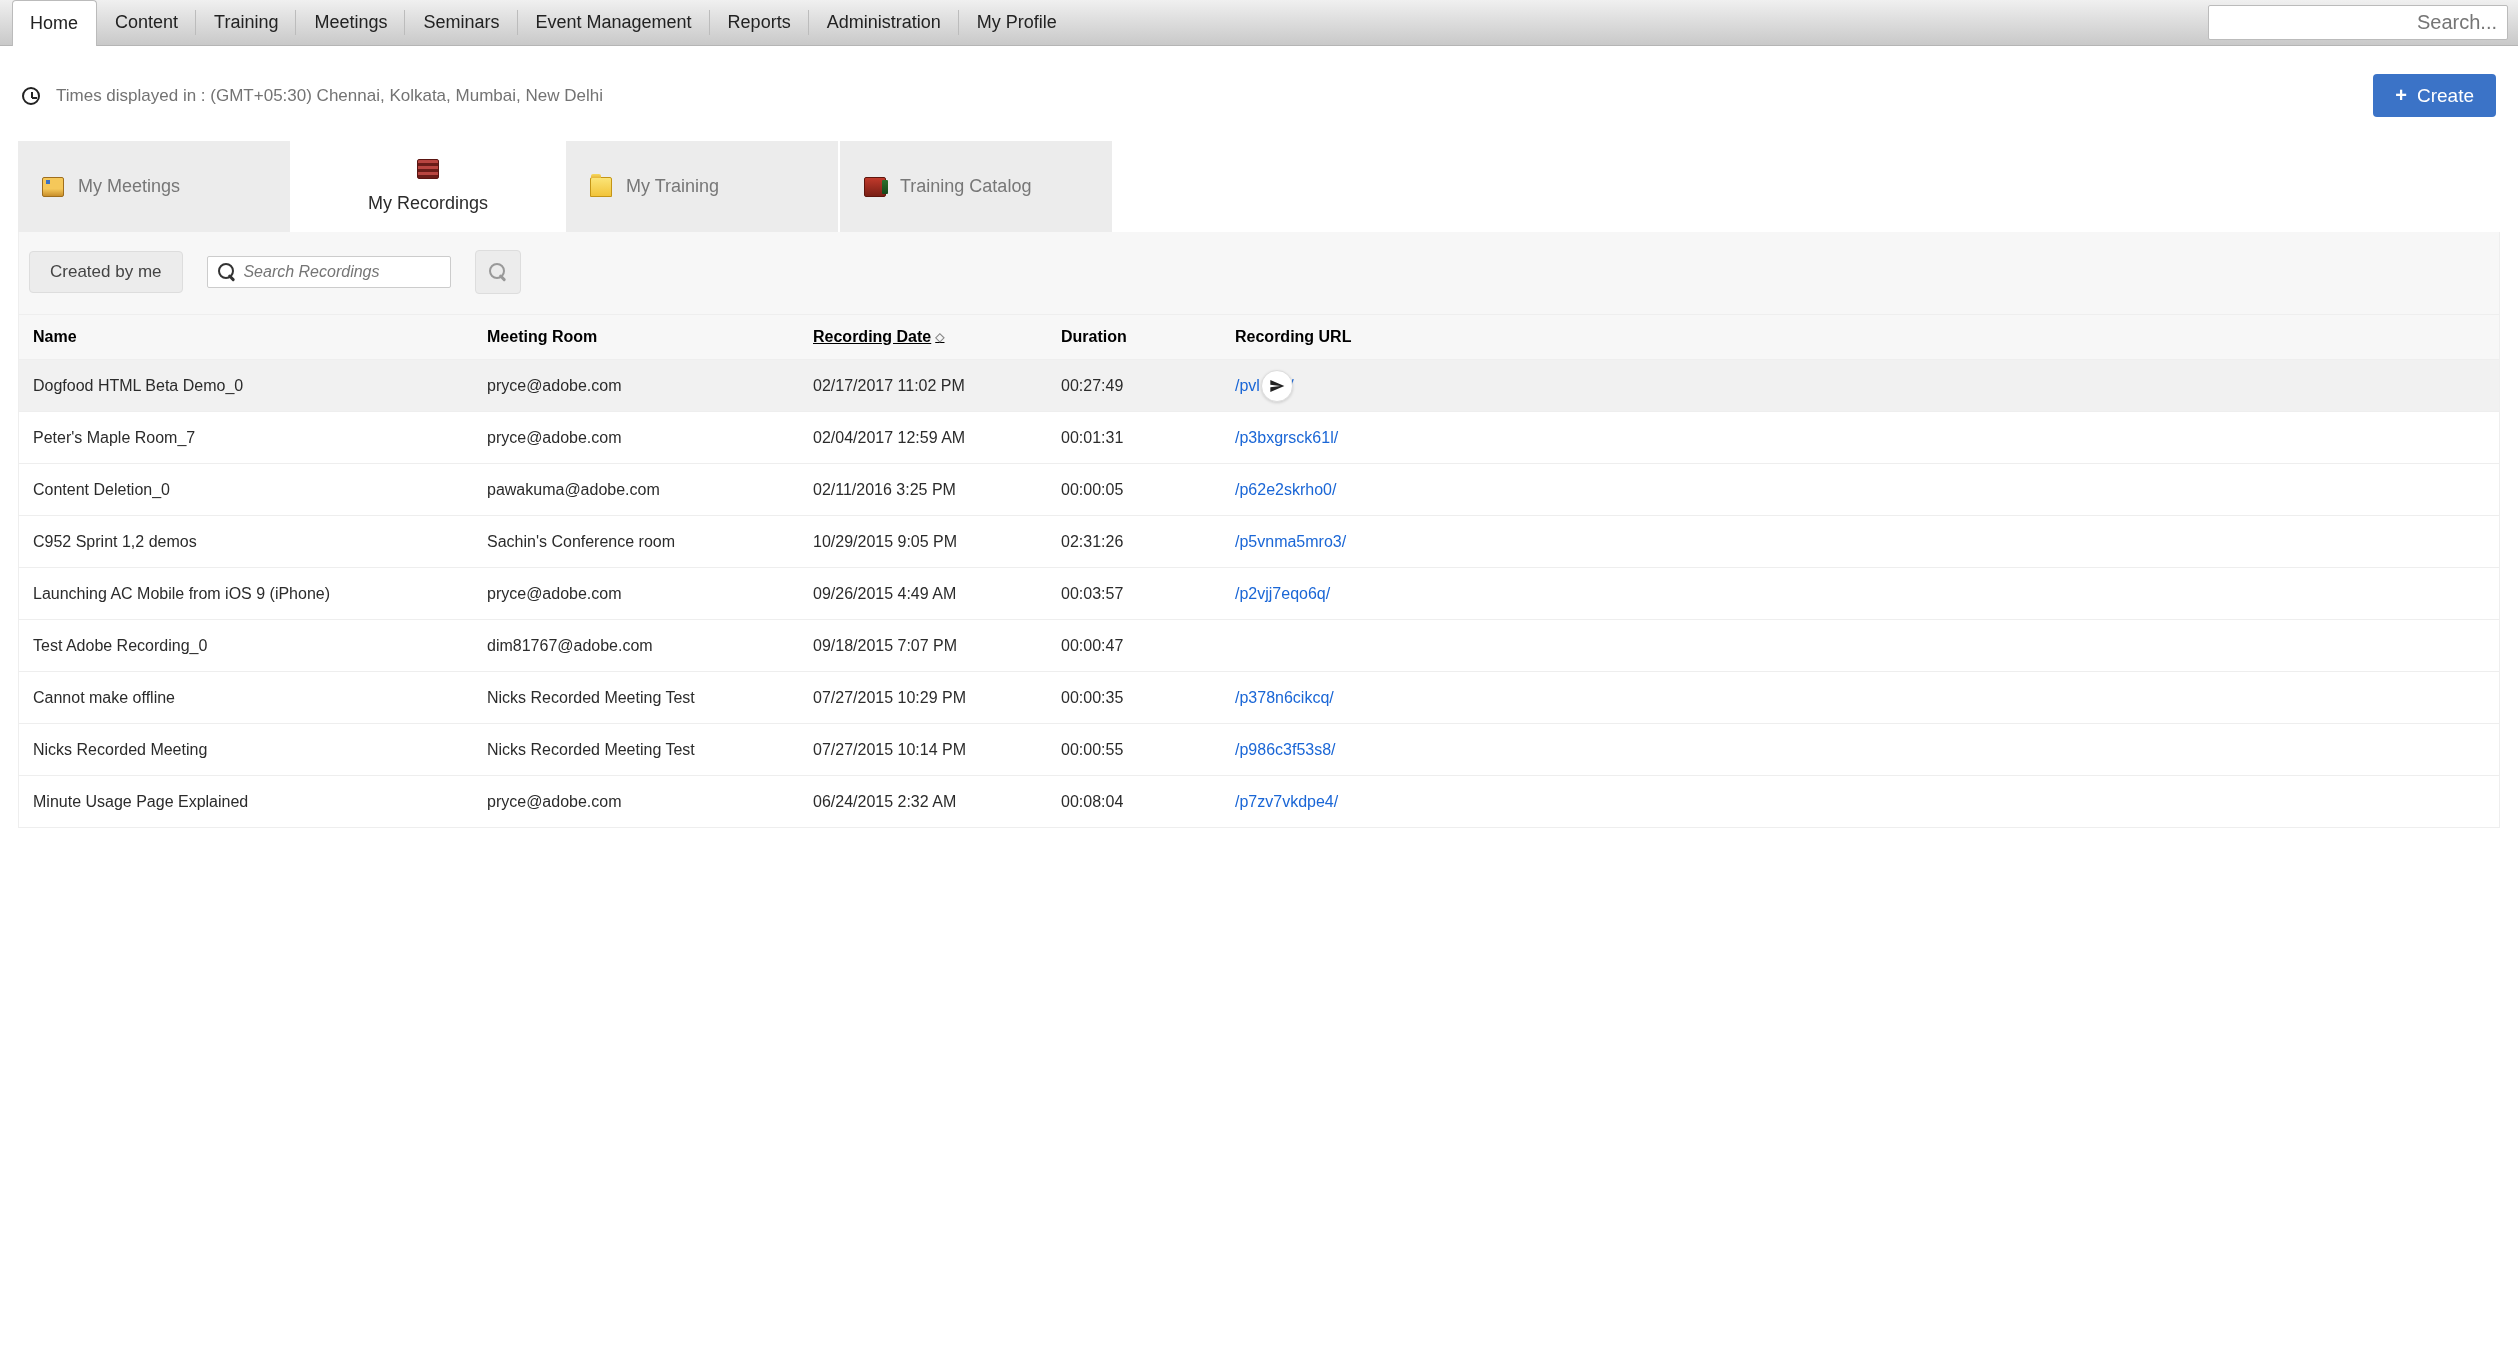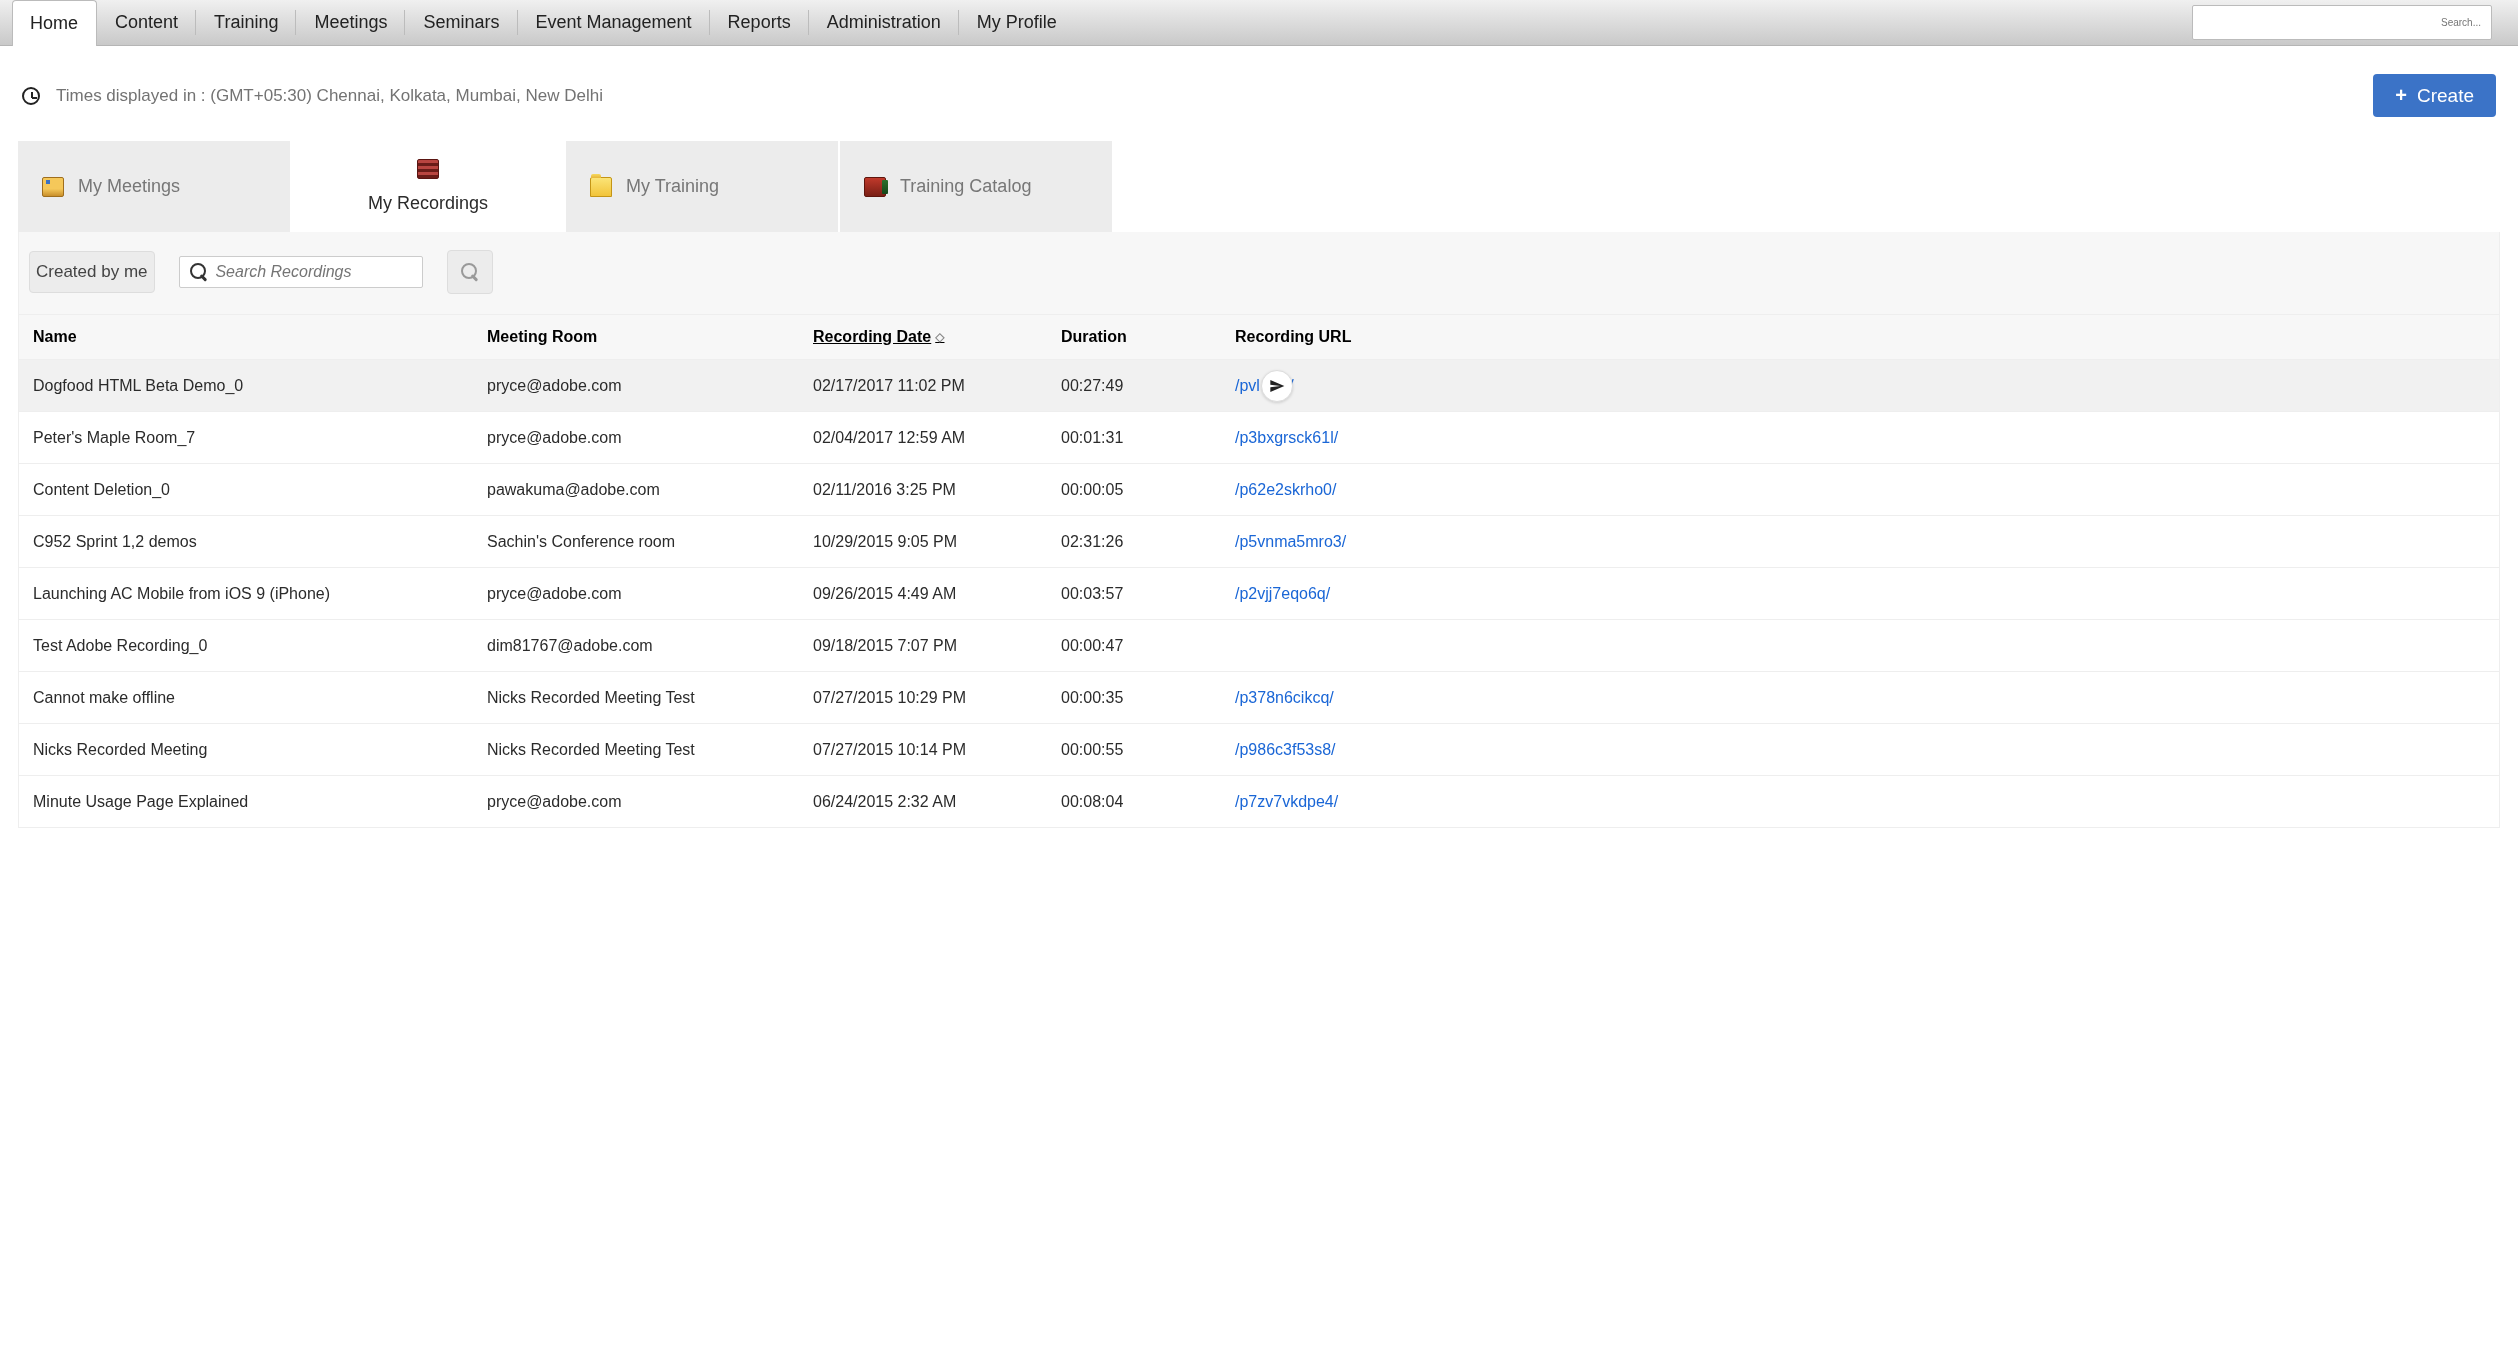--- a/index.html
+++ b/index.html
@@ -48,25 +48,25 @@
     border-right: 1px solid #bbb;
     border-radius: 4px 4px 0 0;
     margin-top: 0;
     margin-bottom: -1px;
     padding-left: 17px;
   }
   .topnav-item.active::after { display: none; }
   .topnav-spacer { flex: 1; }
   .topnav-search {
     width: 300px;
-    margin: 5px 26px 5px 0;
+    margin: 5px 10px 5px 0;
     padding: 6px 10px;
     border: 1px solid #bbb;
     border-radius: 2px;
-    font-size: 10px;
+    font-size: 20px;
     color: #555;
     background: #fff;
     text-align: right;
   }
 
   
   .subhead {
     display: flex;
     align-items: center;
     padding: 28px 22px 24px 22px;
@@ -150,21 +150,21 @@
     gap: 24px;
     padding: 18px 10px 20px 10px;
     background: #f7f7f7;
     border: 1px solid #eee;
     border-top: none;
   }
   .created-btn {
     background: #ececec;
     border: 1px solid #ddd;
     border-radius: 4px;
-    padding: 10px 6px;
+    padding: 10px 20px;
     font-size: 17px;
     color: #444;
     cursor: pointer;
   }
   .search-wrap {
     display: flex;
     align-items: center;
     border: 1px solid #ccc;
     border-radius: 2px;
     background: #fff;

